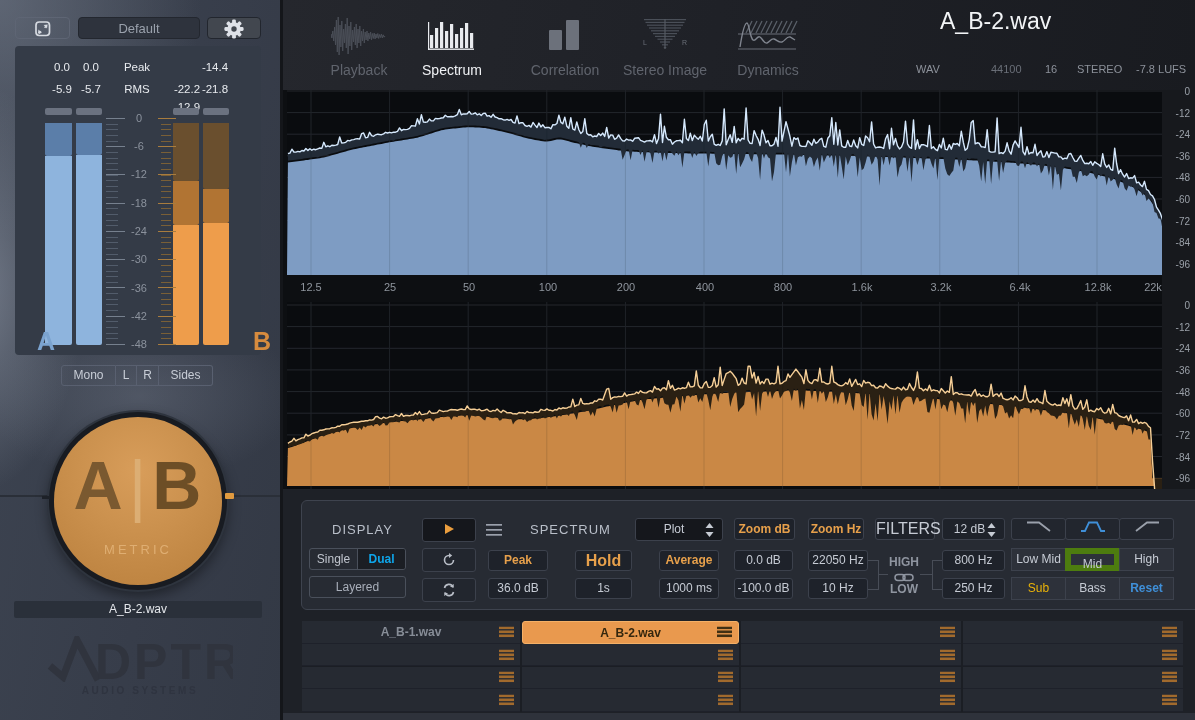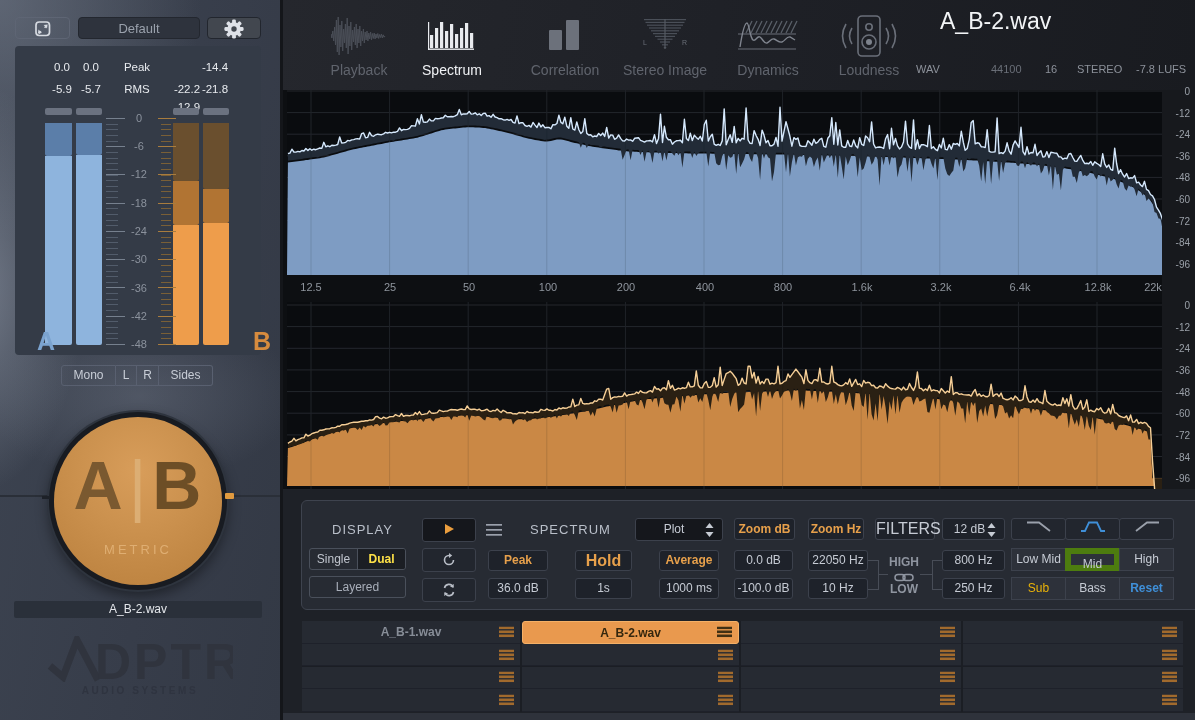--- a/index.html
+++ b/index.html
@@ -241,37 +241,20 @@
           <line x1="43" y1="13" x2="49" y2="1" stroke="#5b606a" stroke-width="1.2"></line>
           <line x1="48" y1="13" x2="54" y2="1" stroke="#5b606a" stroke-width="1.2"></line>
           <line x1="53" y1="13" x2="59" y2="1" stroke="#5b606a" stroke-width="1.2"></line>
           <line x1="0" y1="14" x2="58" y2="14" stroke="#6a6f79" stroke-width="1"></line>
           <line x1="0" y1="29" x2="58" y2="29" stroke="#6a6f79" stroke-width="1"></line>
           <path d="M2 27 C5 8 7 3 9 3 C11 3 12 18 15 20 C18 22 19 15 22 17 C25 19 26 24 29 23 C32 22 33 18 36 19 C39 20 41 23 44 22 C47 21 49 16 52 17 L57 20" fill="none" stroke="#80858f" stroke-width="1.4"></path>
         </svg>
       </div>
       <div class="lbl">Dynamics</div>
     </div>
-    <div class="navitem" style="left:521px;top:14px;width:130px;">
-      <div style="height:44px;display:flex;align-items:center;justify-content:center;">
-        <svg width="60" height="44" viewBox="0 0 60 44">
-          <g fill="none" stroke="#6a6f79" stroke-width="1.6">
-            <rect x="19" y="2" width="22" height="40" rx="4"></rect>
-            <circle cx="30" cy="13" r="3.2"></circle>
-            <circle cx="30" cy="28" r="7"></circle>
-            <path d="M13 14 Q8 22 13 30"></path>
-            <path d="M7 10 Q0 22 7 34"></path>
-            <path d="M47 14 Q52 22 47 30"></path>
-            <path d="M53 10 Q60 22 53 34"></path>
-          </g>
-          <circle cx="30" cy="28" r="3" fill="#7d838d"></circle>
-        </svg>
-      </div>
-      <div class="lbl">Loudness</div>
-    </div>
 <div id="title">A_B-2.wav</div>
 <div class="meta" style="left:633px;">WAV</div>
 <div class="meta" style="left:708px;color:#6a6f78;">44100</div>
 <div class="meta" style="left:762px;">16</div>
 <div class="meta" style="left:794px;">STEREO</div>
 <div class="meta" style="left:853px;">-7.8 LUFS</div>
 </div>
 
 <div id="specwrap1" class="abs"><svg width="875" height="185" viewBox="0 0 875 185">
 <rect width="875" height="185" fill="#0a0c0f"></rect>
@@ -387,21 +370,21 @@
     <span style="left:654px;">3.2k</span>
     <span style="left:733px;">6.4k</span>
     <span style="left:811px;">12.8k</span>
     <span style="left:866px;">22k</span>
   </div>
 
 <div id="cpanel" class="abs">
     <div class="clabel" style="left:30px;top:21px;">DISPLAY</div>
     <div style="position:absolute;left:7px;top:47px;width:97px;height:22px;border:1px solid #4a505b;border-radius:3px;box-sizing:border-box;display:flex;">
       <div style="flex:1;font-size:12px;color:#c0c5ce;text-align:center;line-height:20px;">Single</div>
-      <div style="flex:1;font-size:12px;color:#fde047;font-weight:bold;text-align:center;line-height:20px;background:#1b1e24;border-left:1px solid #4a505b;border-radius:0 2px 2px 0;">Dual</div>
+      <div style="flex:1;font-size:12px;color:#0ea5e9;font-weight:bold;text-align:center;line-height:20px;background:#1b1e24;border-left:1px solid #4a505b;border-radius:0 2px 2px 0;">Dual</div>
     </div>
     <div class="cbtn " style="left:7px;top:75px;width:97px;height:22px;line-height:20px;font-size:12px;background:transparent;border-color:#4a505b;color:#a9afba;">Layered</div>
     <div class="cbtn " style="left:120px;top:17px;width:54px;height:24px;line-height:22px;font-size:12px;background:#15171c;"><svg width="12" height="12" viewBox="0 0 12 12" style="vertical-align:middle;margin-top:-3px;">
         <path d="M2 1 L11 6 L2 11 Z" fill="#eb9e3e"></path>
       </svg></div>
     <div class="cbtn " style="left:120px;top:47px;width:54px;height:24px;line-height:22px;font-size:12px;background:#22262e;"><svg width="14" height="14" viewBox="0 0 14 14" style="vertical-align:middle;margin-top:-2px;">
         <path d="M11.5 7 A4.5 4.5 0 1 1 7 2.5" fill="none" stroke="#b8bdc6" stroke-width="1.6"></path>
         <path d="M7 0 L10.2 2.5 L7 5 Z" fill="#b8bdc6"></path>
       </svg></div>
     <div class="cbtn " style="left:120px;top:77px;width:54px;height:24px;line-height:22px;font-size:12px;background:#22262e;"><svg width="14" height="14" viewBox="0 0 14 14" style="vertical-align:middle;margin-top:-2px;">

